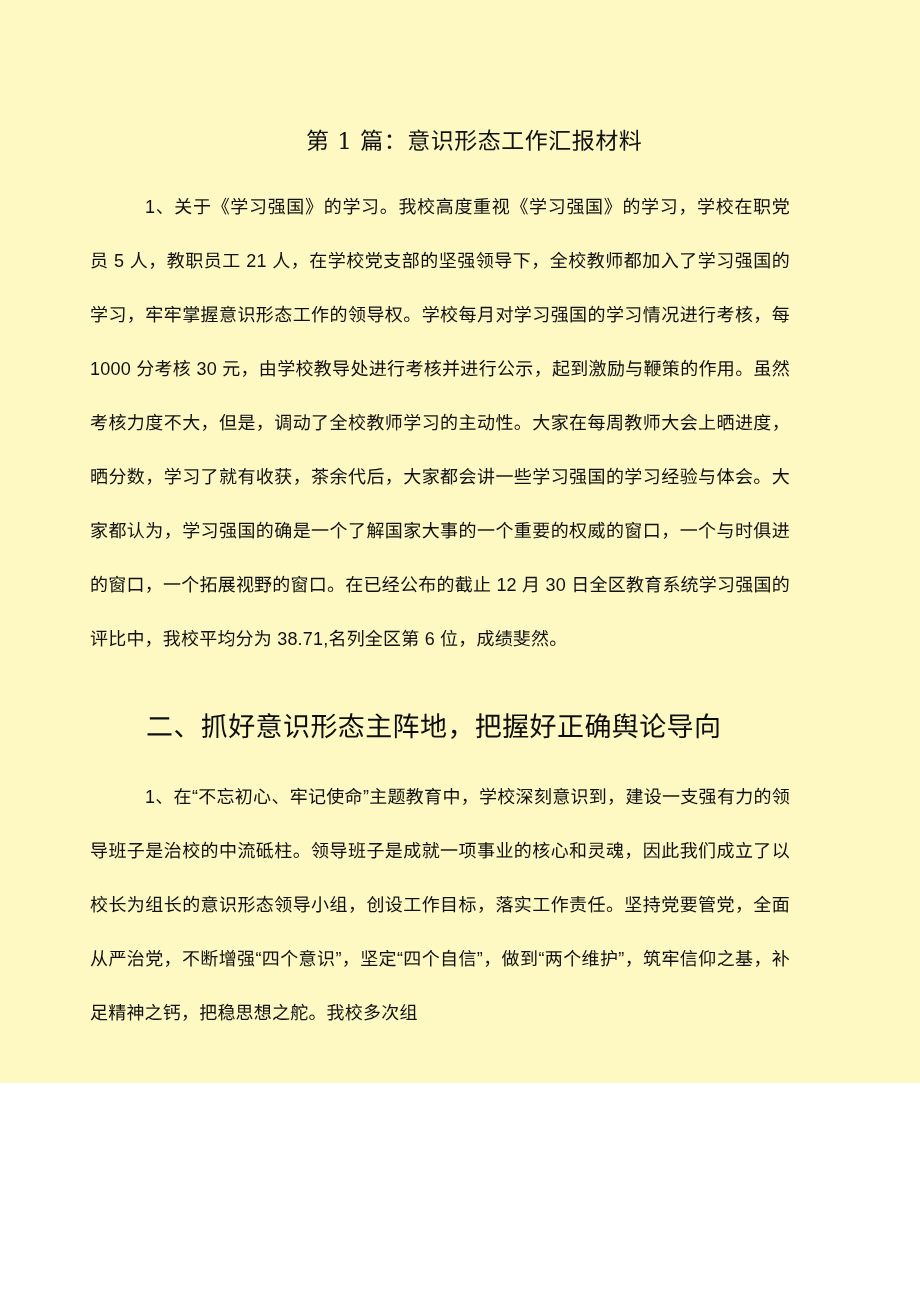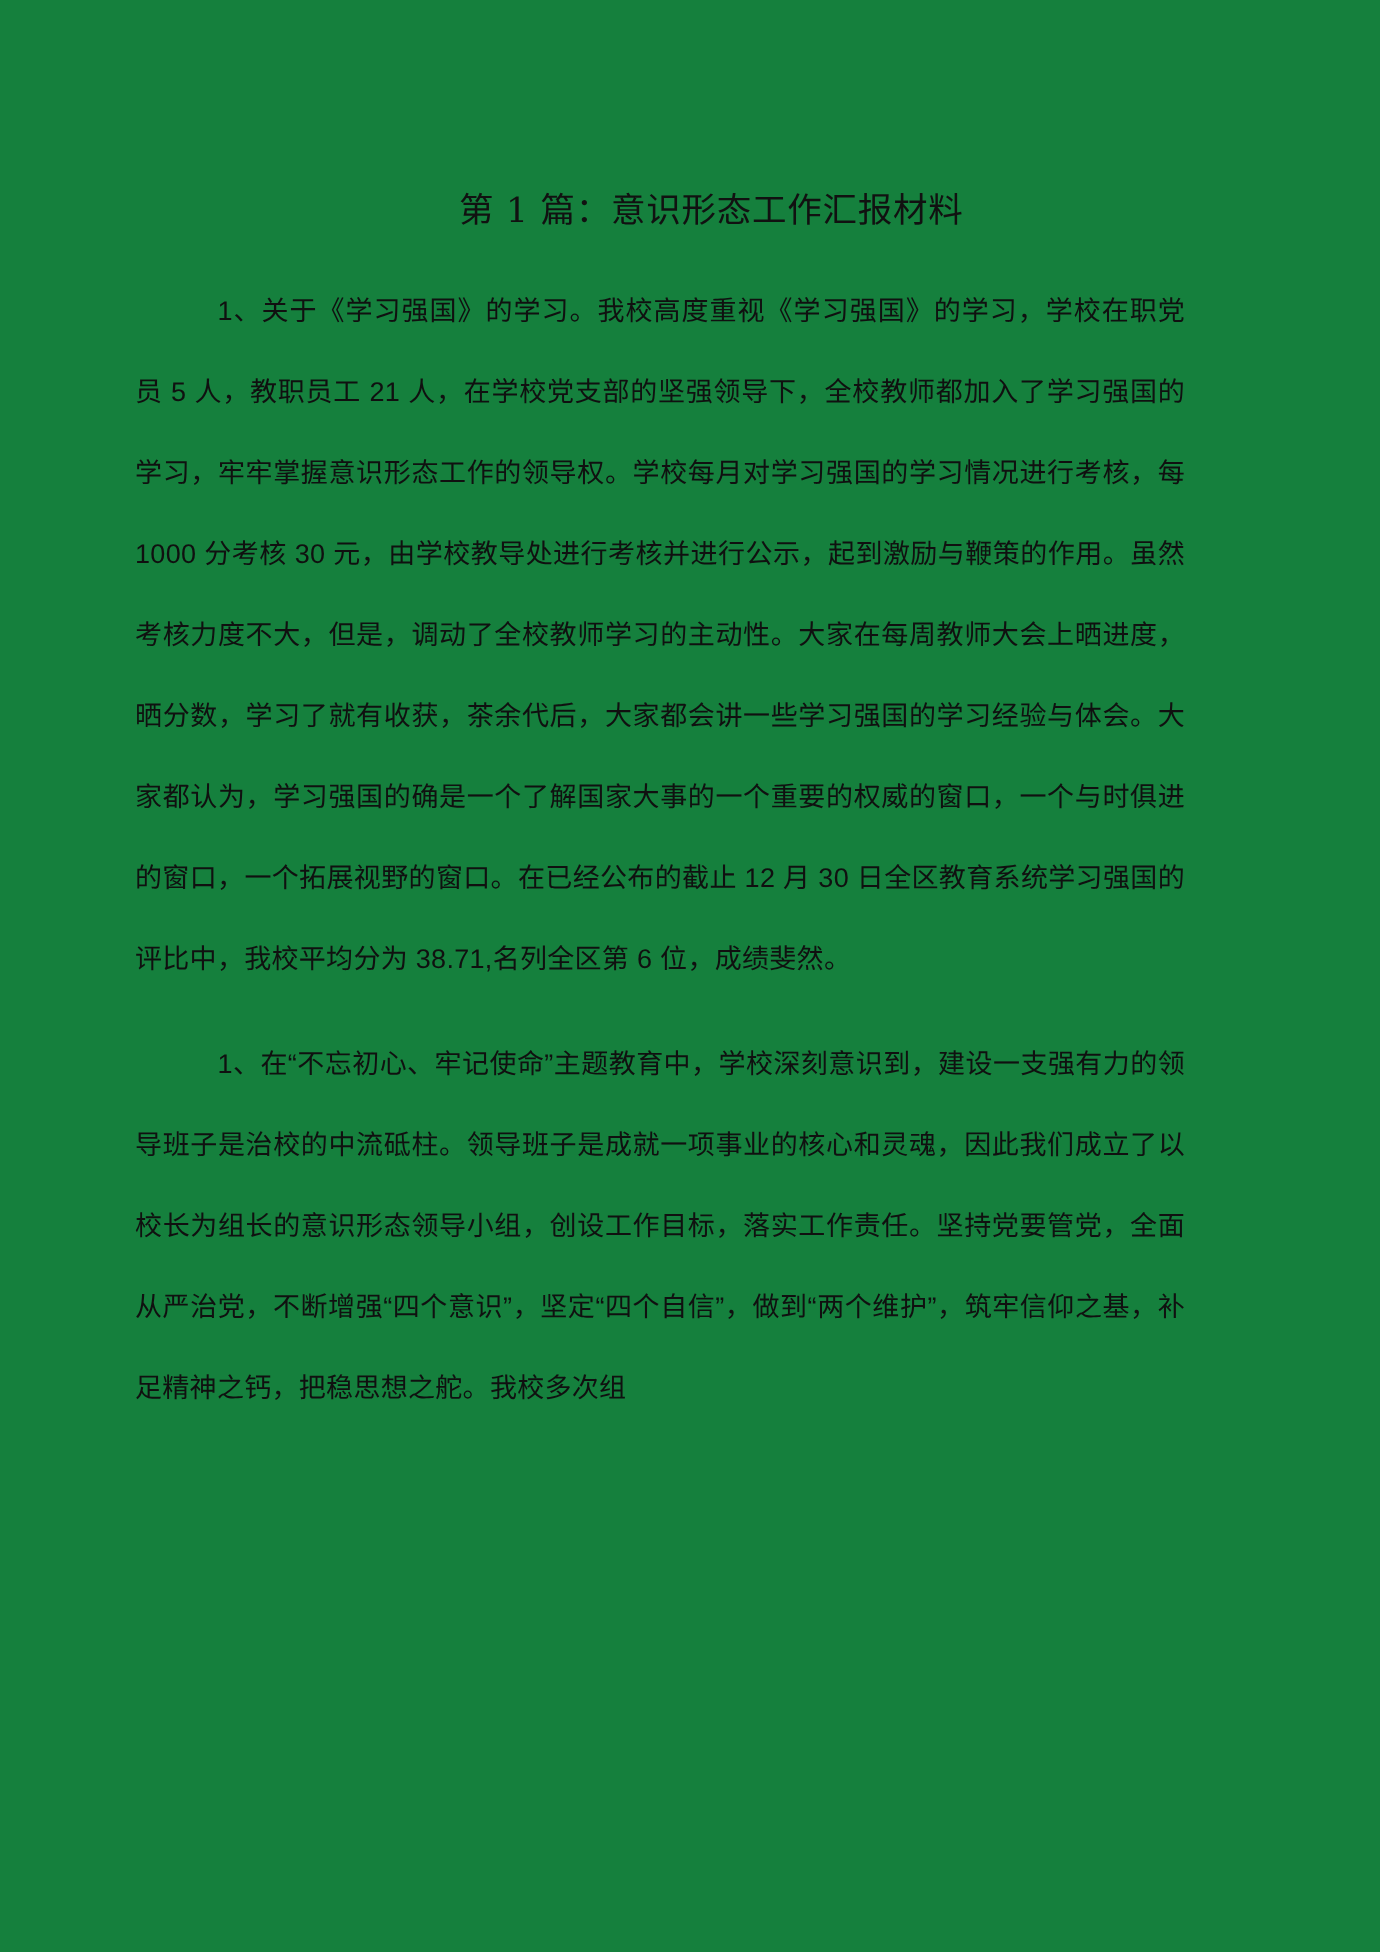--- a/index.html
+++ b/index.html
@@ -5,22 +5,22 @@
 <style>
   html, body {
     margin: 0;
     padding: 0;
     background: #ffffff;
   }
 
   .page {
     position: relative;
     width: 920px;
-    height: 1301px;
-    background: #15803d;
+    height: 1083px;
+    background: #fef9c3;
     overflow: hidden;
     box-sizing: border-box;
     font-family: "DejaVu Serif", "Liberation Serif", serif;
     color: #000000;
     -webkit-font-smoothing: antialiased;
   }
 
   .content {
     position: absolute;
     left: 90px;
@@ -90,17 +90,18 @@
 <body>
 
 <div class="page">
   <div class="content">
 
     <p class="doc-title">第 1 篇：意识形态工作汇报材料</p>
 
 
     <p class="body-paragraph">1、关于《学习强国》的学习。我校高度重视《学习强国》的学习，学校在职党员 5 人，教职员工 21 人，在学校党支部的坚强领导下，全校教师都加入了学习强国的学习，牢牢掌握意识形态工作的领导权。学校每月对学习强国的学习情况进行考核，每 1000 分考核 30 元，由学校教导处进行考核并进行公示，起到激励与鞭策的作用。虽然考核力度不大，但是，调动了全校教师学习的主动性。大家在每周教师大会上晒进度，晒分数，学习了就有收获，茶余代后，大家都会讲一些学习强国的学习经验与体会。大家都认为，学习强国的确是一个了解国家大事的一个重要的权威的窗口，一个与时俱进的窗口，一个拓展视野的窗口。在已经公布的截止 12 月 30 日全区教育系统学习强国的评比中，我校平均分为 38.71,名列全区第 6 位，成绩斐然。</p>
 
+    <h2 class="section-heading second">二、抓好意识形态主阵地，把握好正确舆论导向</h2>
 
     <p class="body-paragraph tight clipped">1、在“不忘初心、牢记使命”主题教育中，学校深刻意识到，建设一支强有力的领导班子是治校的中流砥柱。领导班子是成就一项事业的核心和灵魂，因此我们成立了以校长为组长的意识形态领导小组，创设工作目标，落实工作责任。坚持党要管党，全面从严治党，不断增强“四个意识”，坚定“四个自信”，做到“两个维护”，筑牢信仰之基，补足精神之钙，把稳思想之舵。我校多次组</p>
 
   </div>
 </div>
 
 </body></html>

